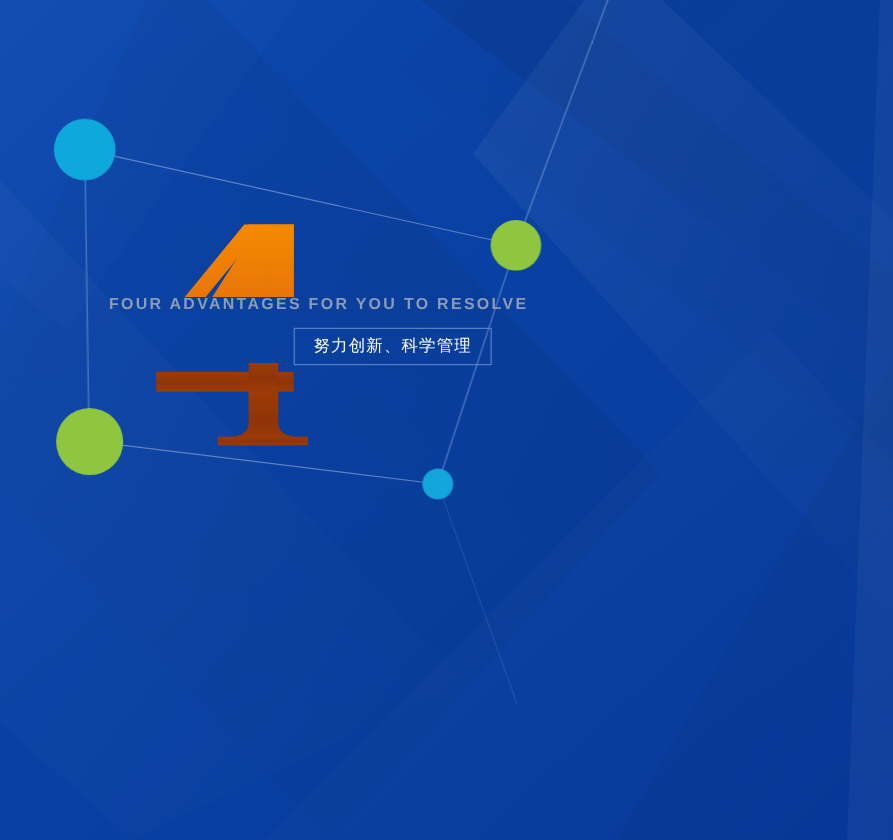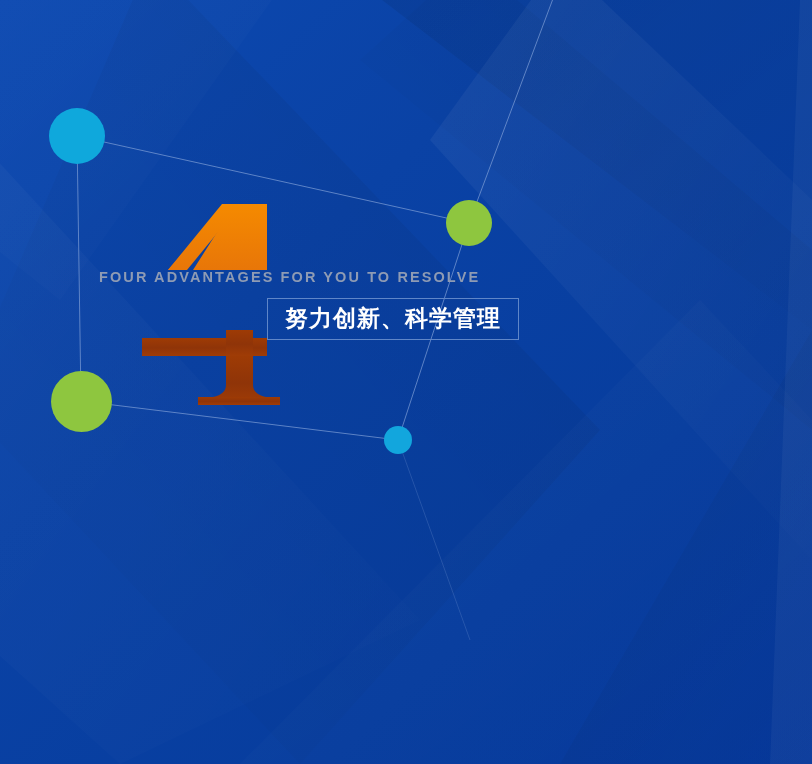--- a/index.html
+++ b/index.html
@@ -105,22 +105,22 @@
   }
 
   .tagline-row {
     margin-top: 12px;
     padding-left: 168px;
   }
   .tagline {
     display: inline-block;
     border: 1px solid #5f86c8;
     color: #ffffff;
-    font-size: 23px;
-    font-weight: 700;
+    font-size: 15px;
+    font-weight: 400;
     letter-spacing: 1px;
     padding: 8px 17px 9px 17px;
     line-height: 1;
     white-space: nowrap;
     background: transparent;
   }
 </style>
 </head>
 <body>
 

